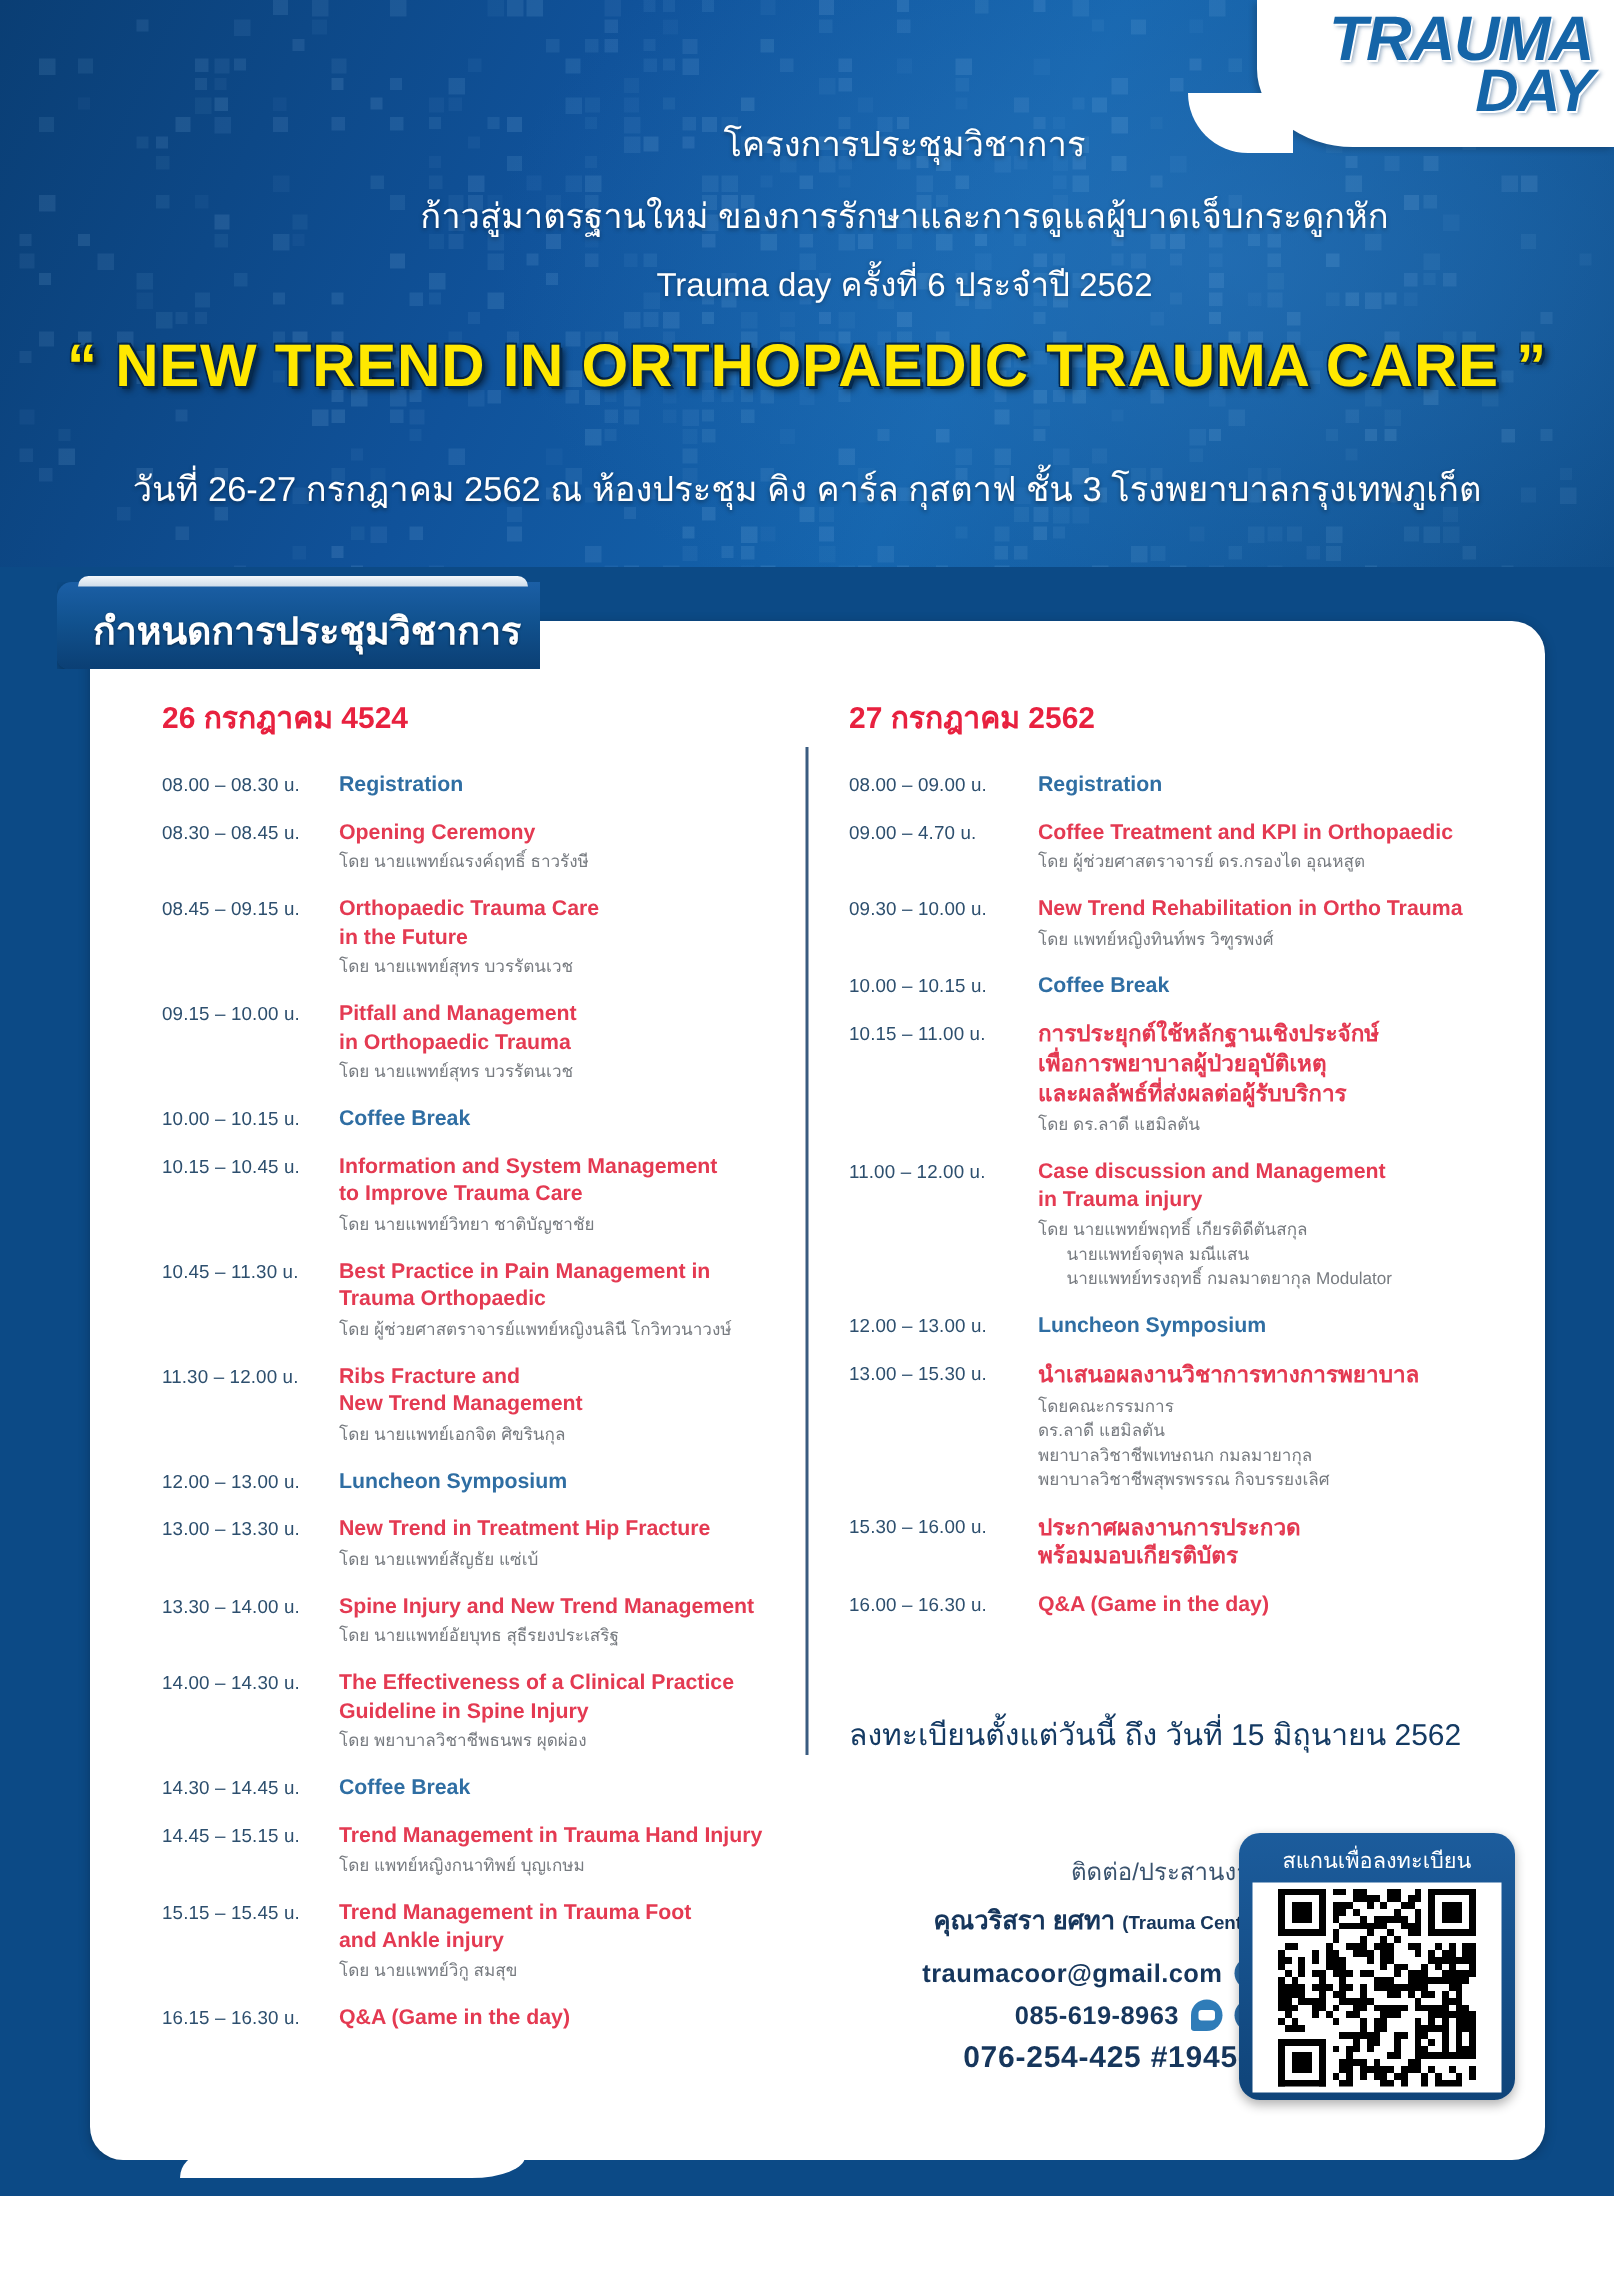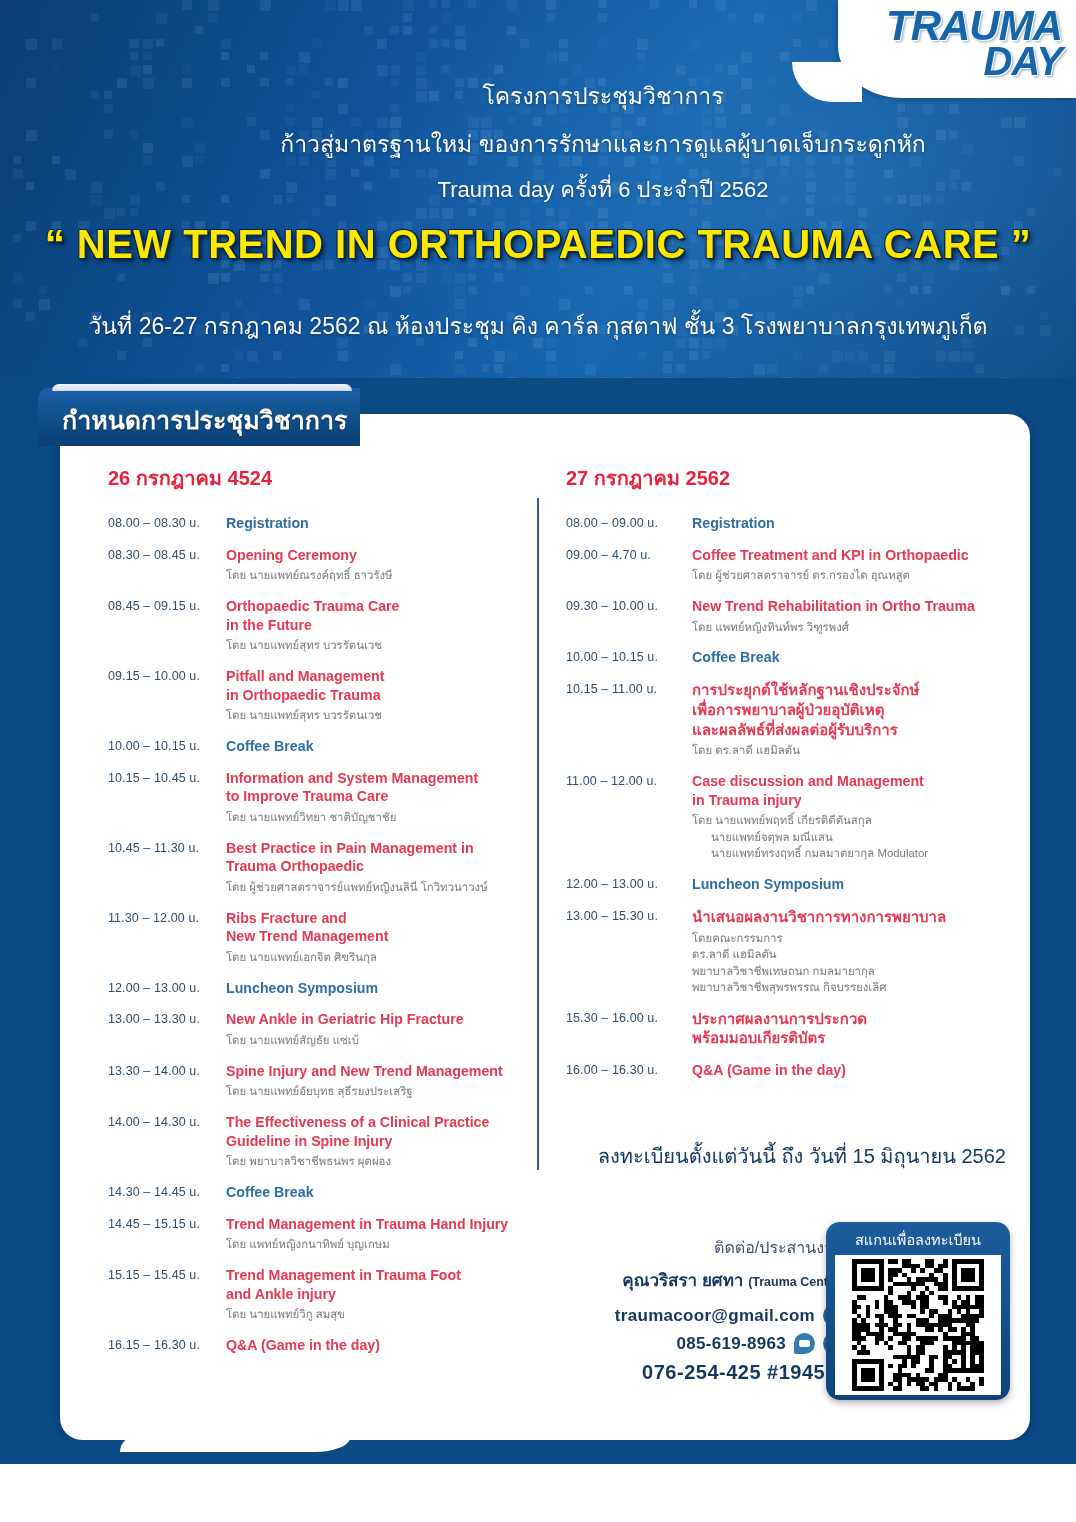--- a/index.html
+++ b/index.html
@@ -112,21 +112,21 @@
   .col-right .time { width:126px; }
   .detail { flex:1 1 auto; }
   .topic { font-size:14.2px; font-weight:bold; line-height:1.32; color:#e43a52; }
   .topic.plain { color:#2f6ea3; }
   .topic.th { font-size:15px; }
   .speaker { font-size:11.4px; color:#777b80; line-height:1.45; margin-top:3px; }
   .speaker div { white-space:pre; }
 
   
   .reg-note {
-    position:absolute; left:566px; top:1140px; width:440px; text-align:right;
+    position:absolute; left:566px; top:1140px; width:440px; text-align:left;
     font-size:20px; color:#143a63;
   }
 
   
   .contact { position:absolute; left:596px; top:1235px; width:248px; text-align:right; color:#16365c; }
   .c-head { font-size:16px; color:#3a536e; margin-bottom:6px; }
   .c-name { font-size:17px; font-weight:bold; margin-bottom:12px; }
   .c-name small { font-size:12.5px; font-weight:bold; }
   .c-row { display:flex; align-items:center; justify-content:flex-end; gap:8px; margin-bottom:7px; }
   .c-row .txt { font-size:17px; font-weight:bold; letter-spacing:.3px; }
@@ -832,21 +832,21 @@
         </div>
         <div class="row">
           <div class="time">12.00 – 13.00 u.</div>
           <div class="detail">
             <div class="topic plain">Luncheon Symposium</div>
           </div>
         </div>
         <div class="row">
           <div class="time">13.00 – 13.30 u.</div>
           <div class="detail">
-            <div class="topic">New Ankle in Geriatric Hip Fracture</div>
+            <div class="topic">New Trend in Treatment Hip Fracture</div>
             <div class="speaker">
               <div>โดย นายแพทย์สัญธัย แซ่เบ้</div>
             </div>
           </div>
         </div>
         <div class="row">
           <div class="time">13.30 – 14.00 u.</div>
           <div class="detail">
             <div class="topic">Spine Injury and New Trend Management</div>
             <div class="speaker">

